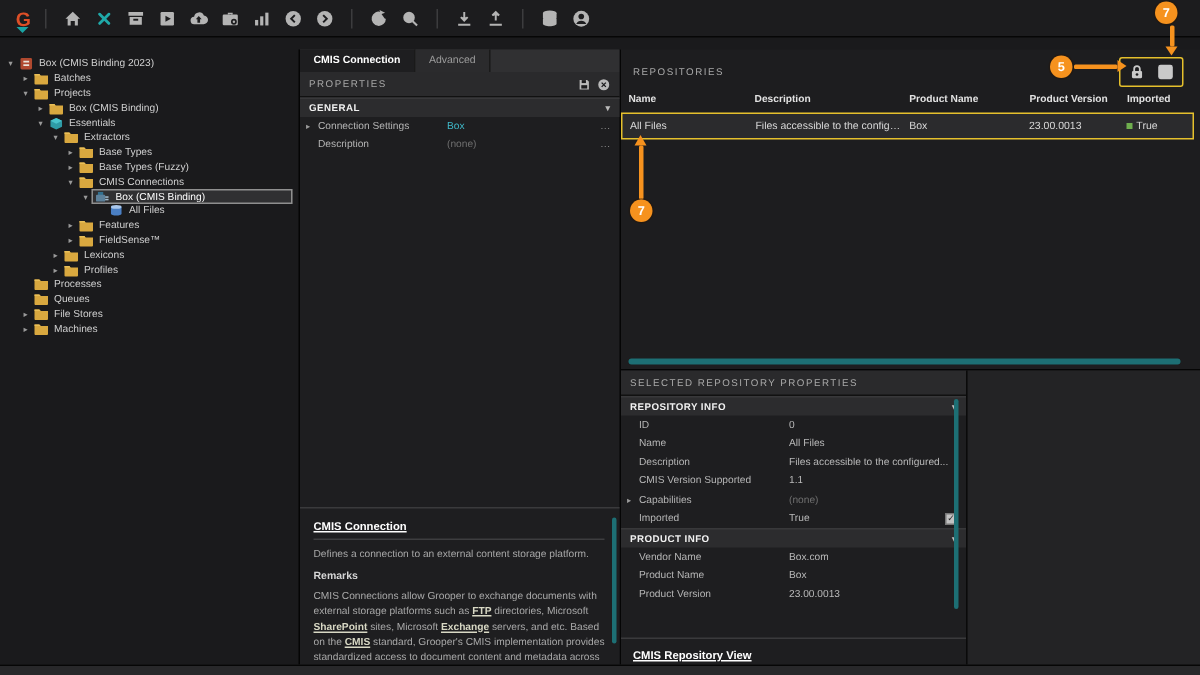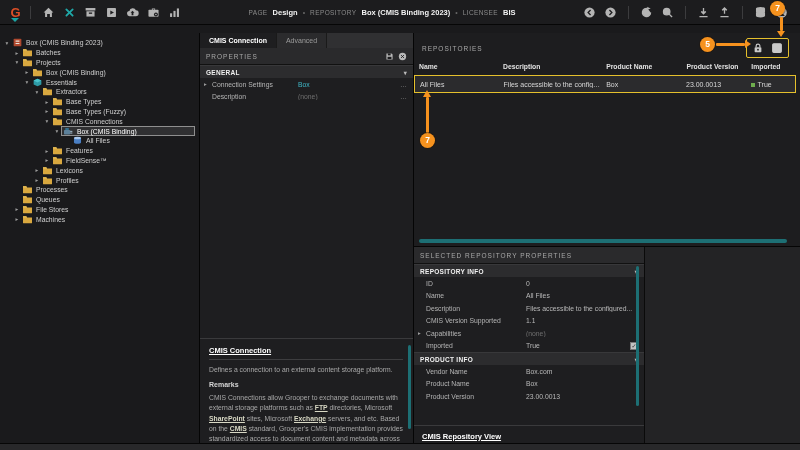--- a/index.html
+++ b/index.html
@@ -161,30 +161,20 @@
           </svg>
         </span>
         <span class="tbicon">
           <svg viewBox="0 0 16 16">
             <rect x="2.5" y="9" width="2.6" height="4.5"></rect>
             <rect x="6.7" y="6" width="2.6" height="7.5"></rect>
             <rect x="10.9" y="3" width="2.6" height="10.5"></rect>
           </svg>
         </span>
       </div>
-    <div class="crumbs" style="margin:0 auto;">
-      <span class="clabel">PAGE</span>
-      <span class="cvalue">Design</span>
-      <span class="cdot">•</span>
-      <span class="clabel">REPOSITORY</span>
-      <span class="cvalue">Box (CMIS Binding 2023)</span>
-      <span class="cdot">•</span>
-      <span class="clabel">LICENSEE</span>
-      <span class="cvalue">BIS</span>
-    </div>
     <div class="tb-right" id="tb-right">
         <span class="tbicon">
           <svg viewBox="0 0 16 16">
             <circle cx="8" cy="8" r="6.3"></circle>
             <path d="M9.3 5 6.3 8l3 3" stroke="#1c1c1e" stroke-width="1.6" fill="none"></path>
           </svg>
         </span>
         <span class="tbicon">
           <svg viewBox="0 0 16 16">
             <circle cx="8" cy="8" r="6.3"></circle>

